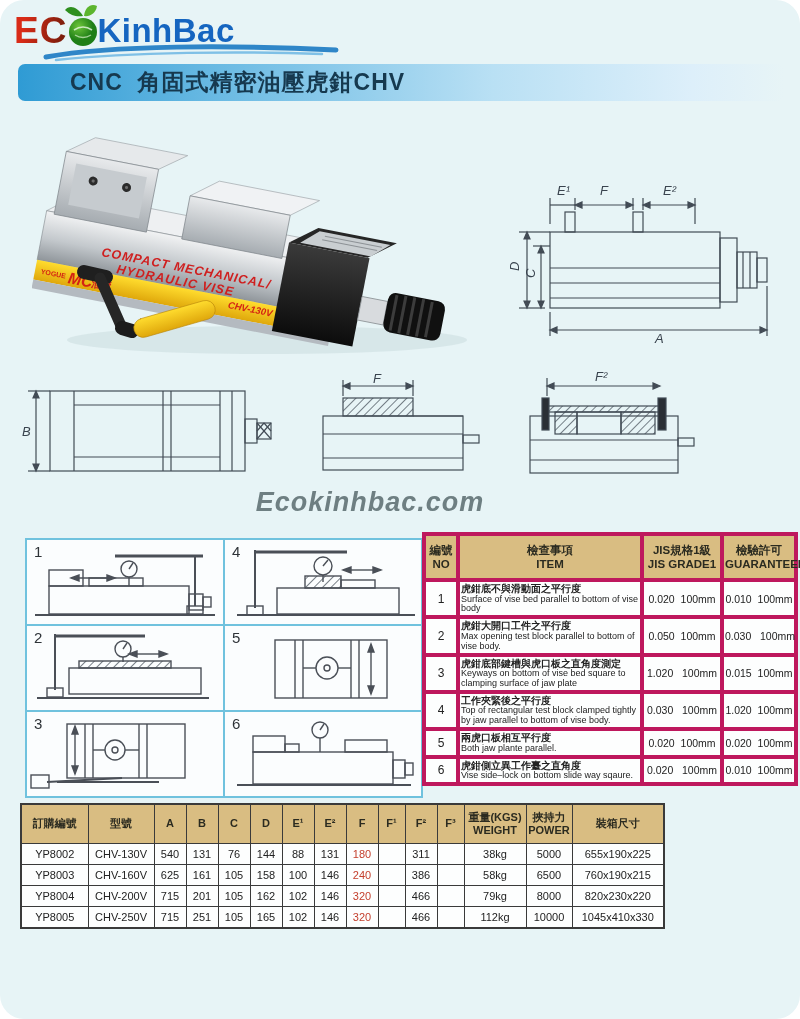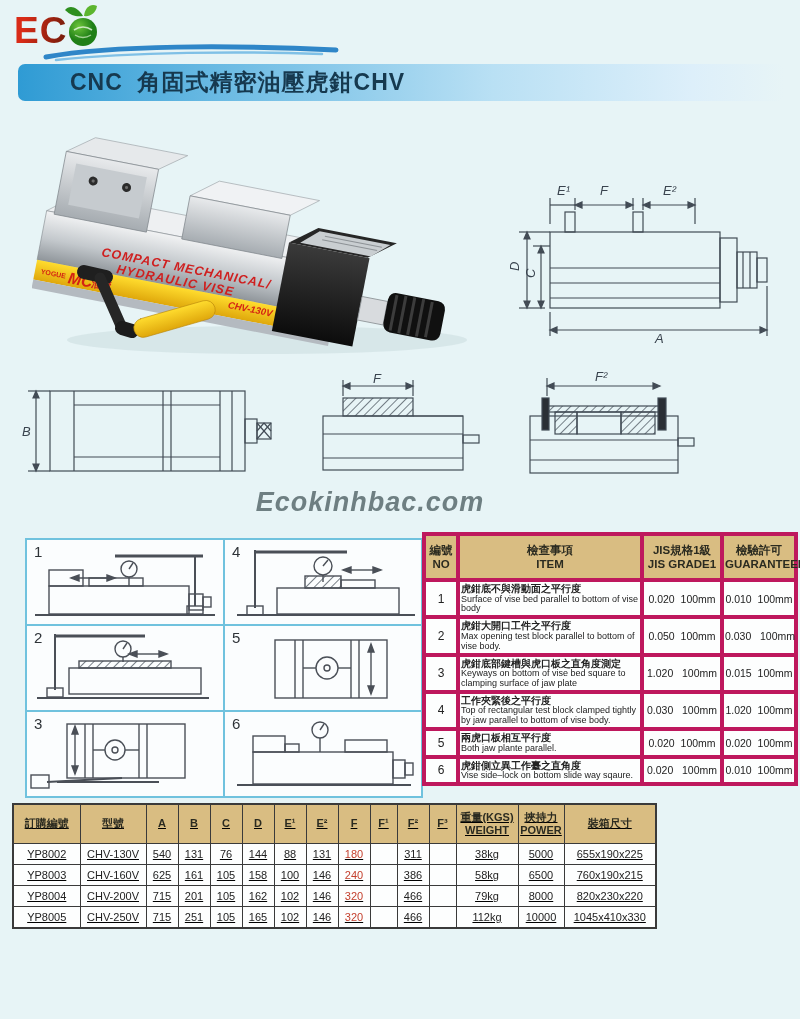--- a/index.html
+++ b/index.html
@@ -1,17 +1,17 @@
 <!DOCTYPE html>
 <html><head>
 <meta charset="utf-8">
 <style>
   html,body{margin:0;padding:0;}
   body{font-family:"Liberation Sans", sans-serif;}
-  #page{position:relative;width:800px;height:1019px;background:#e7f4f6;overflow:hidden;}
+  #page{position:relative;width:800px;height:1019px;background:#e7f4f6;overflow:hidden;border-radius:24px;}
 
   
   .logo{position:absolute;left:14px;top:4px;width:330px;height:58px;}
   .logo-row{display:flex;align-items:center;}
   .logo-ec{font-size:37px;font-weight:bold;letter-spacing:1px;
     background:linear-gradient(100deg,#d92b17 20%,#7a1d0c 90%);
     -webkit-background-clip:text;background-clip:text;color:#b5241a;-webkit-text-fill-color:transparent;}
   .logo-apple{margin:0 -6px 6px -4px;}
   .logo-kb{font-size:33px;font-weight:bold;color:#1565c0;letter-spacing:0.5px;}
   .logo-swoosh{position:absolute;left:28px;top:40px;}
@@ -46,21 +46,21 @@
   .ins-table th,.ins-table td{border:4px solid #be185d;padding:1px 1px;vertical-align:middle;}
   .ins-table thead th{background:#d9bd82;color:#2b2b20;font-size:11.5px;font-weight:bold;
     white-space:pre-line;line-height:1.25;height:40px;}
   .ins-table td{background:#fdfefe;color:#222;}
   .ins-table .no{text-align:center;font-size:12px;width:34px;}
   .ins-table .zh{font-size:10px;font-weight:bold;line-height:1.15;}
   .ins-table .en{font-size:9px;line-height:1.1;}
   .ins-table .val{text-align:center;font-size:10.5px;white-space:pre;}
 
   
-  .spec-table{position:absolute;left:12px;top:803px;text-decoration:underline;}
+  .spec-table{position:absolute;left:20px;top:803px;}
   .spec-table table{width:643px;border:2px solid #3a3a3a;}
   .spec-table th,.spec-table td{border:1px solid #3a3a3a;padding:0 1px;}
   .spec-table thead th{background:#d9bd82;color:#2b2b20;font-size:11px;font-weight:bold;
     white-space:pre-line;line-height:1.2;height:38px;}
   .spec-table td{background:#fdfefe;text-align:center;font-size:11px;color:#222;height:20px;}
   .spec-table td.red{color:#c4402e;}
 </style>
 </head>
 <body>
 
@@ -75,20 +75,21 @@
               <stop offset="0%" stop-color="#6cc43a"></stop>
               <stop offset="100%" stop-color="#1f7f17"></stop>
             </radialGradient>
           </defs>
         <path d="M20 12 C14 2 6 1 2 6 C8 12 14 13 20 12 Z" fill="#2e8f1f"></path>
         <path d="M21 12 C22 3 28 -1 34 2 C33 9 27 13 21 12 Z" fill="#5cb52e"></path>
         <circle cx="20" cy="28" r="14" fill="url(#apg)"></circle>
         <path d="M11 26 q9 -6 18 0" stroke="#eaf7e4" stroke-width="1.6" fill="none" opacity="0.8"></path>
         <path d="M12 31 q8 5 16 0" stroke="#d4efc8" stroke-width="1.4" fill="none" opacity="0.7"></path>
       </svg>
+      <span class="logo-kb">KinhBac</span>
     </div>
     <svg class="logo-swoosh" width="300" height="18" viewBox="0 0 300 18">
       <path d="M4 13 C70 1 190 1 294 6" stroke="#2f86c8" stroke-width="5" fill="none" stroke-linecap="round"></path>
       <path d="M14 16 C90 8 200 7 280 10" stroke="#7fc0e6" stroke-width="2.5" fill="none" stroke-linecap="round"></path>
     </svg>
   </div>
 
   <div class="title-bar">
     <span>CNC  角固式精密油壓虎鉗CHV</span>
   </div>

